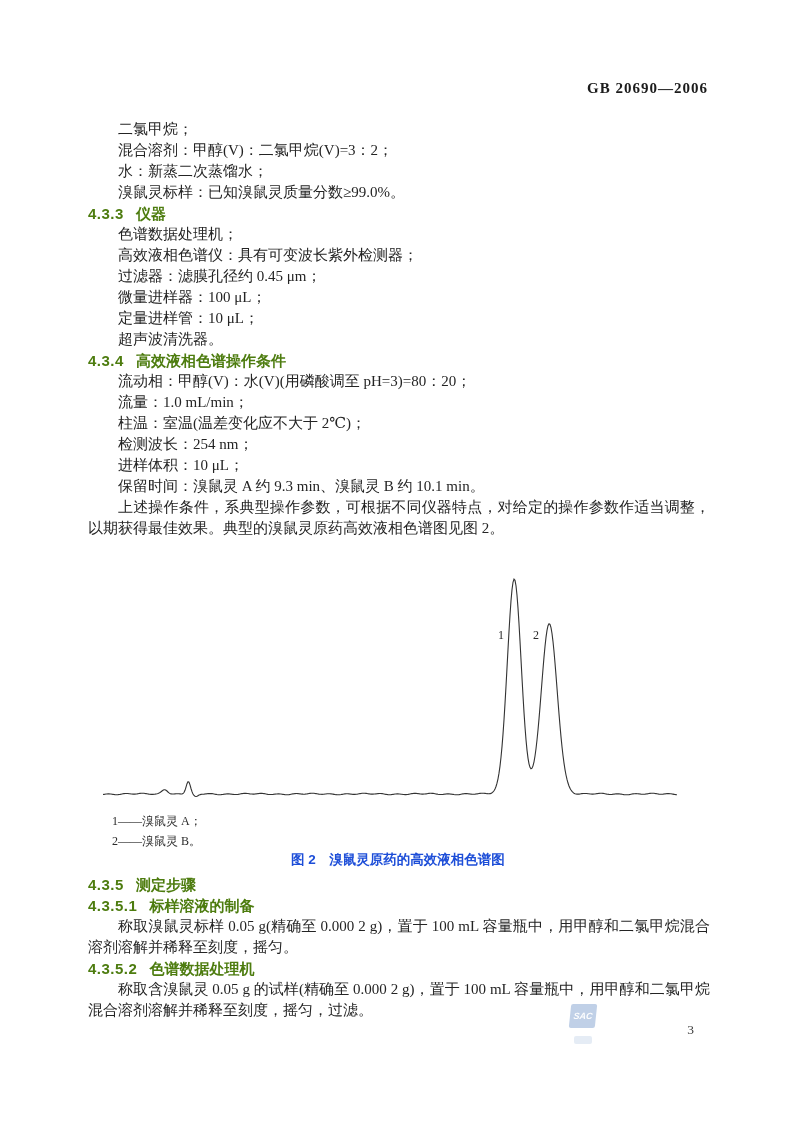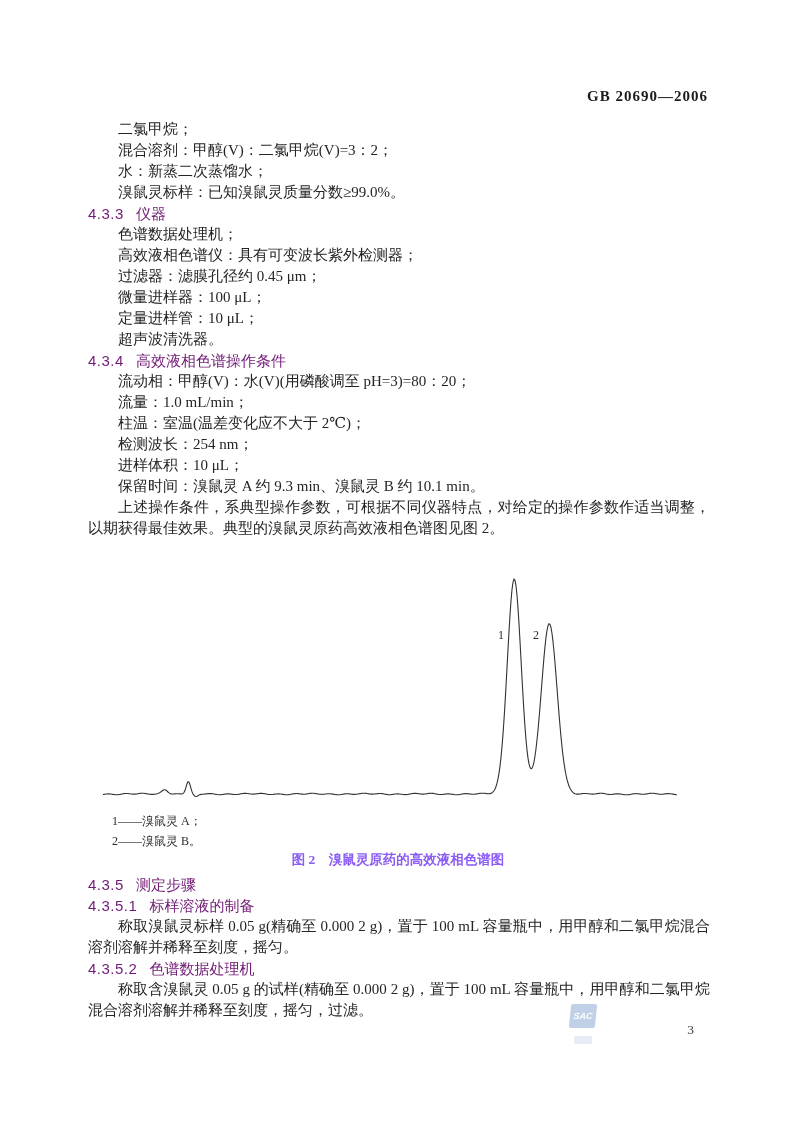--- a/index.html
+++ b/index.html
@@ -6,58 +6,58 @@
   .page{
     position:relative;
     width:794px;height:1123px;
     background:#ffffff;
     overflow:hidden;
     font-family:"Liberation Serif","DejaVu Serif",serif;
     color:#242424;
   }
   
   .std-header{
-    position:absolute; top:88px; left:88px; width:620px;
+    position:absolute; top:80px; left:88px; width:620px;
     text-align:right;
     font-weight:700; font-size:15px; letter-spacing:1px;
     color:#1c1c1c;
     font-family:"Liberation Serif","DejaVu Serif",serif;
   }
   
   .textcol{
     position:absolute; left:88px; width:622px;
     font-size:15px; line-height:21px; color:#242424;
     text-align:justify;
   }
   .tc1{ top:119px; }
   .tc2{ top:874px; }
   .ln{ white-space:nowrap; }
   .ind{ text-indent:2em; }
   .para{ text-indent:2em; }
   .h{
     font-family:"Liberation Sans","DejaVu Sans",sans-serif;
-    font-weight:400; color:#701a75;
+    font-weight:700; color:#4d7c0f;
   }
   .h .h-num{ letter-spacing:0.5px; }
   .h .h-title{ margin-left:12px; }
   
   .figure-wrap{
     position:absolute; left:96px; top:572px;
     width:615px; height:230px;
   }
   .figure-wrap svg{ display:block; }
   .fig-legend{
     position:absolute; left:112px; top:811px;
     font-size:12px; line-height:20px; color:#2a2a2a;
   }
   .fig-caption{
     position:absolute; left:88px; top:851px; width:620px;
     text-align:center;
-    font-family:Liberation Serif, serif;
-    font-weight:700; font-size:13.5px; color:#8b5cf6;
+    font-family:Liberation Sans, sans-serif;
+    font-weight:700; font-size:13.5px; color:#1d4ed8;
   }
   
   .watermark{
     position:absolute; left:570px; top:1004px;
     width:26px; height:24px; border-radius:2px;
     background:rgba(140,170,212,0.55);
     color:rgba(255,255,255,0.95);
     font-family:"Liberation Sans","DejaVu Sans",sans-serif;
     font-weight:700; font-style:italic; font-size:9px;
     display:flex; align-items:center; justify-content:center;

